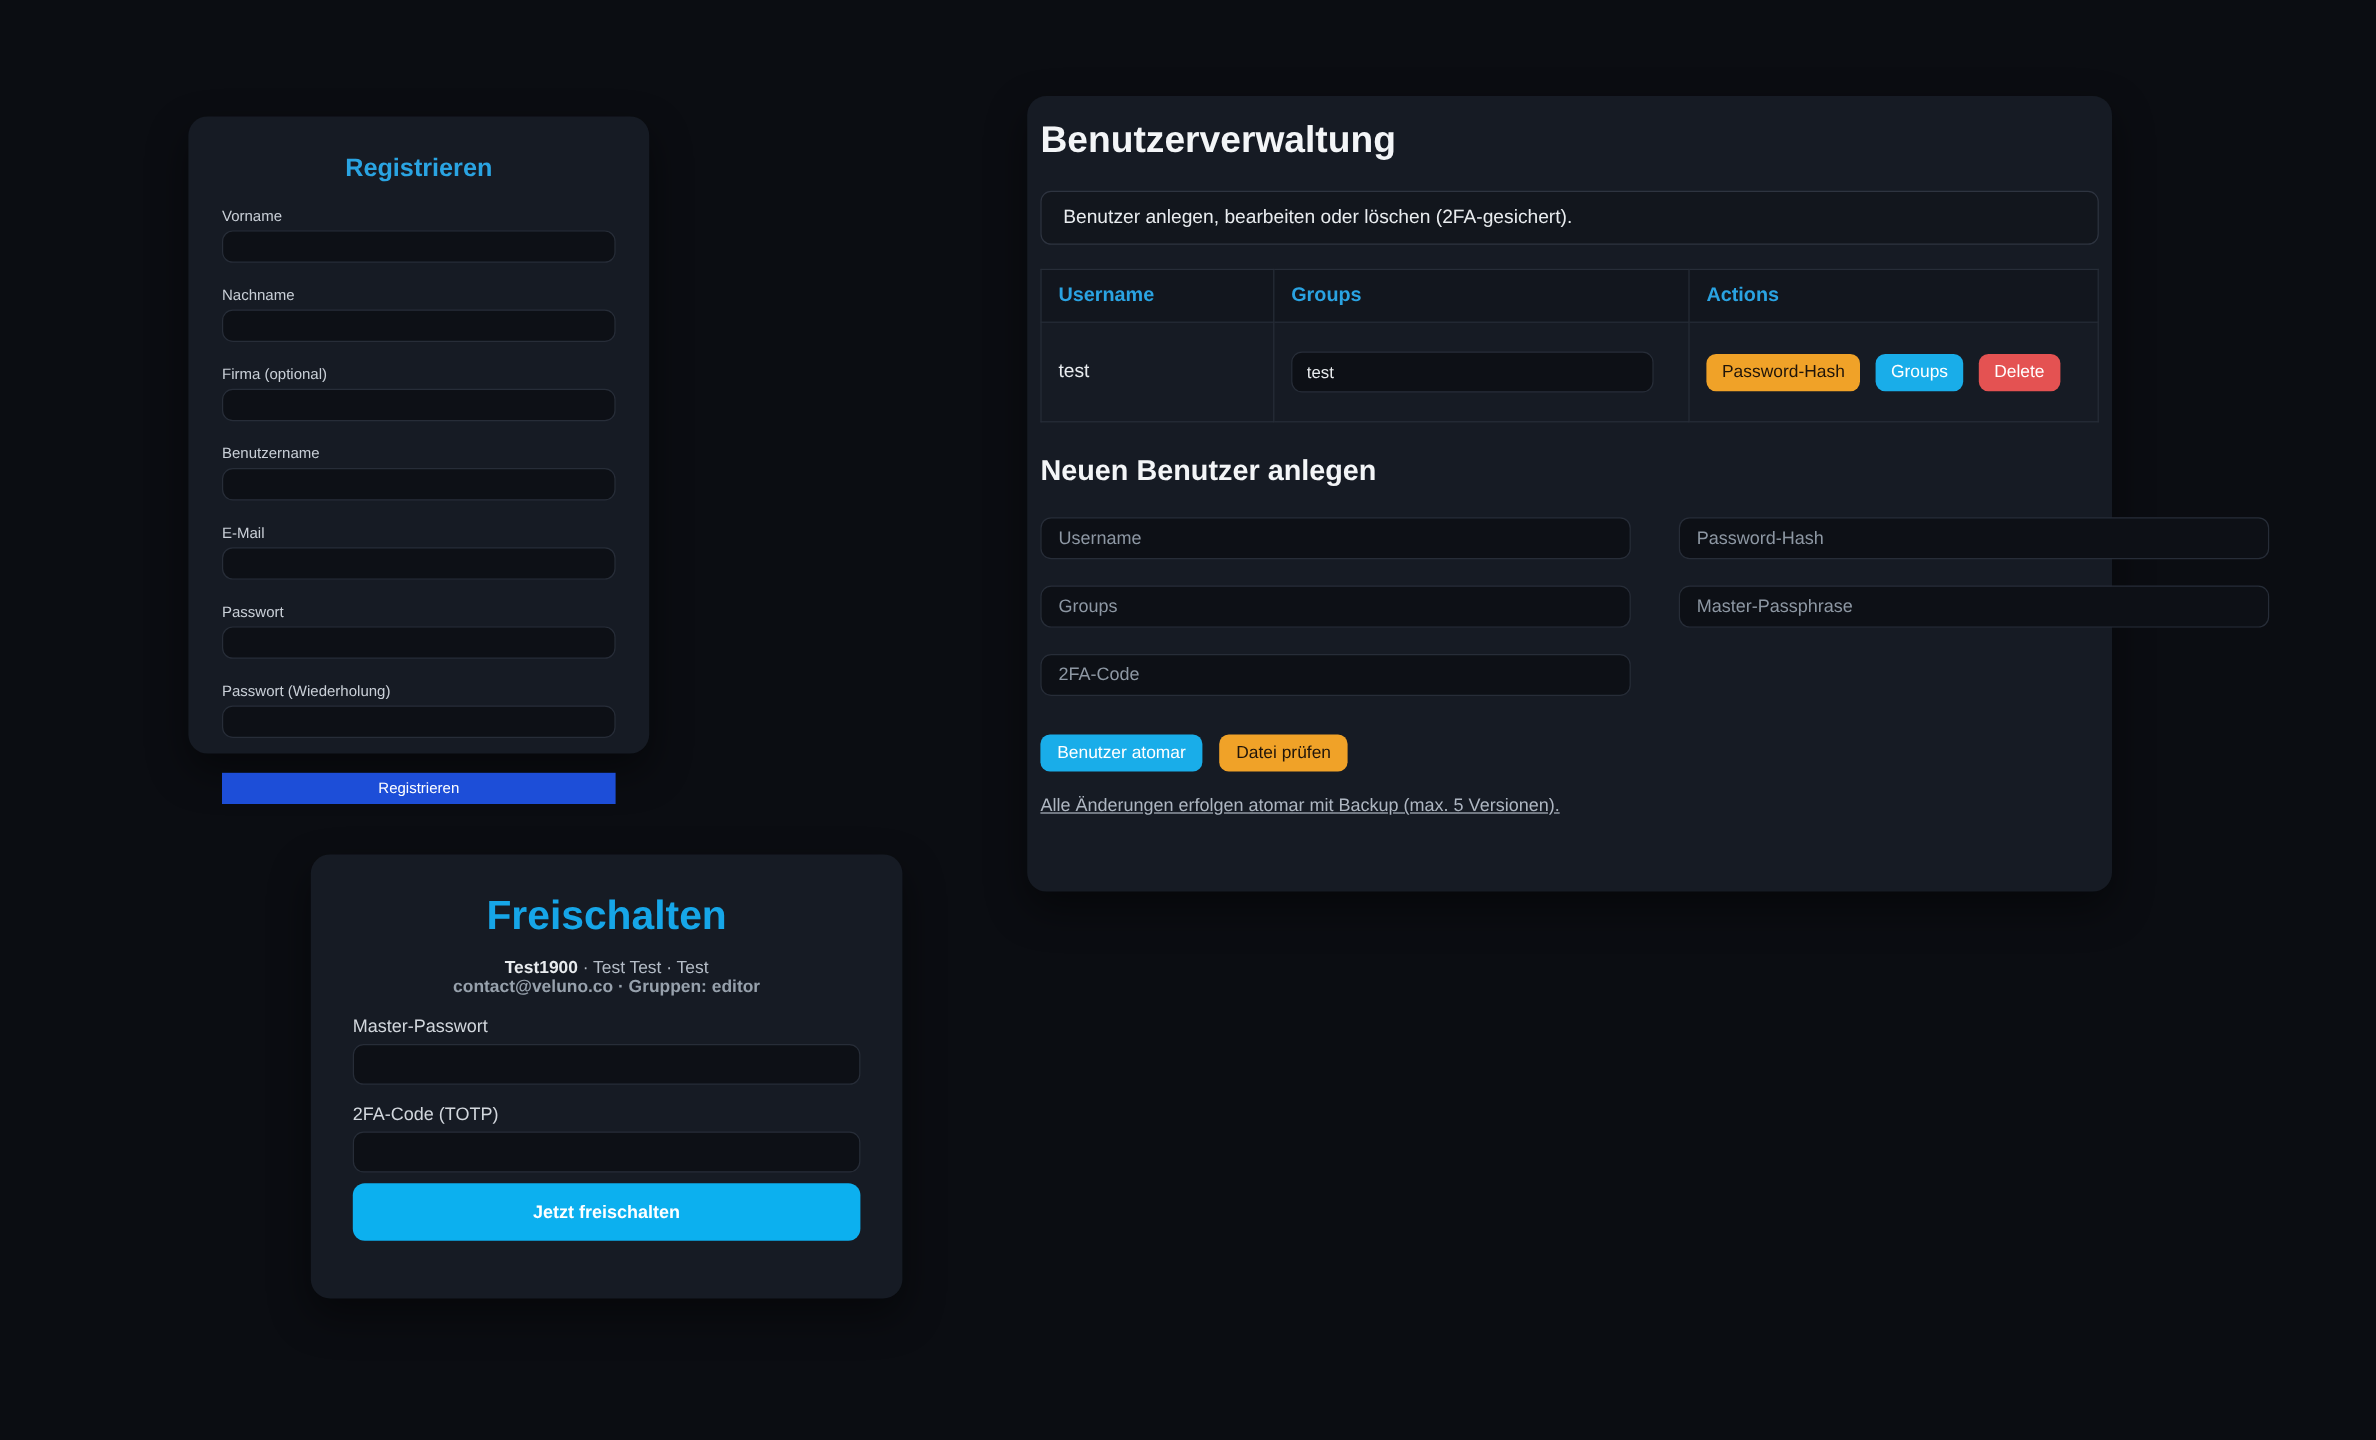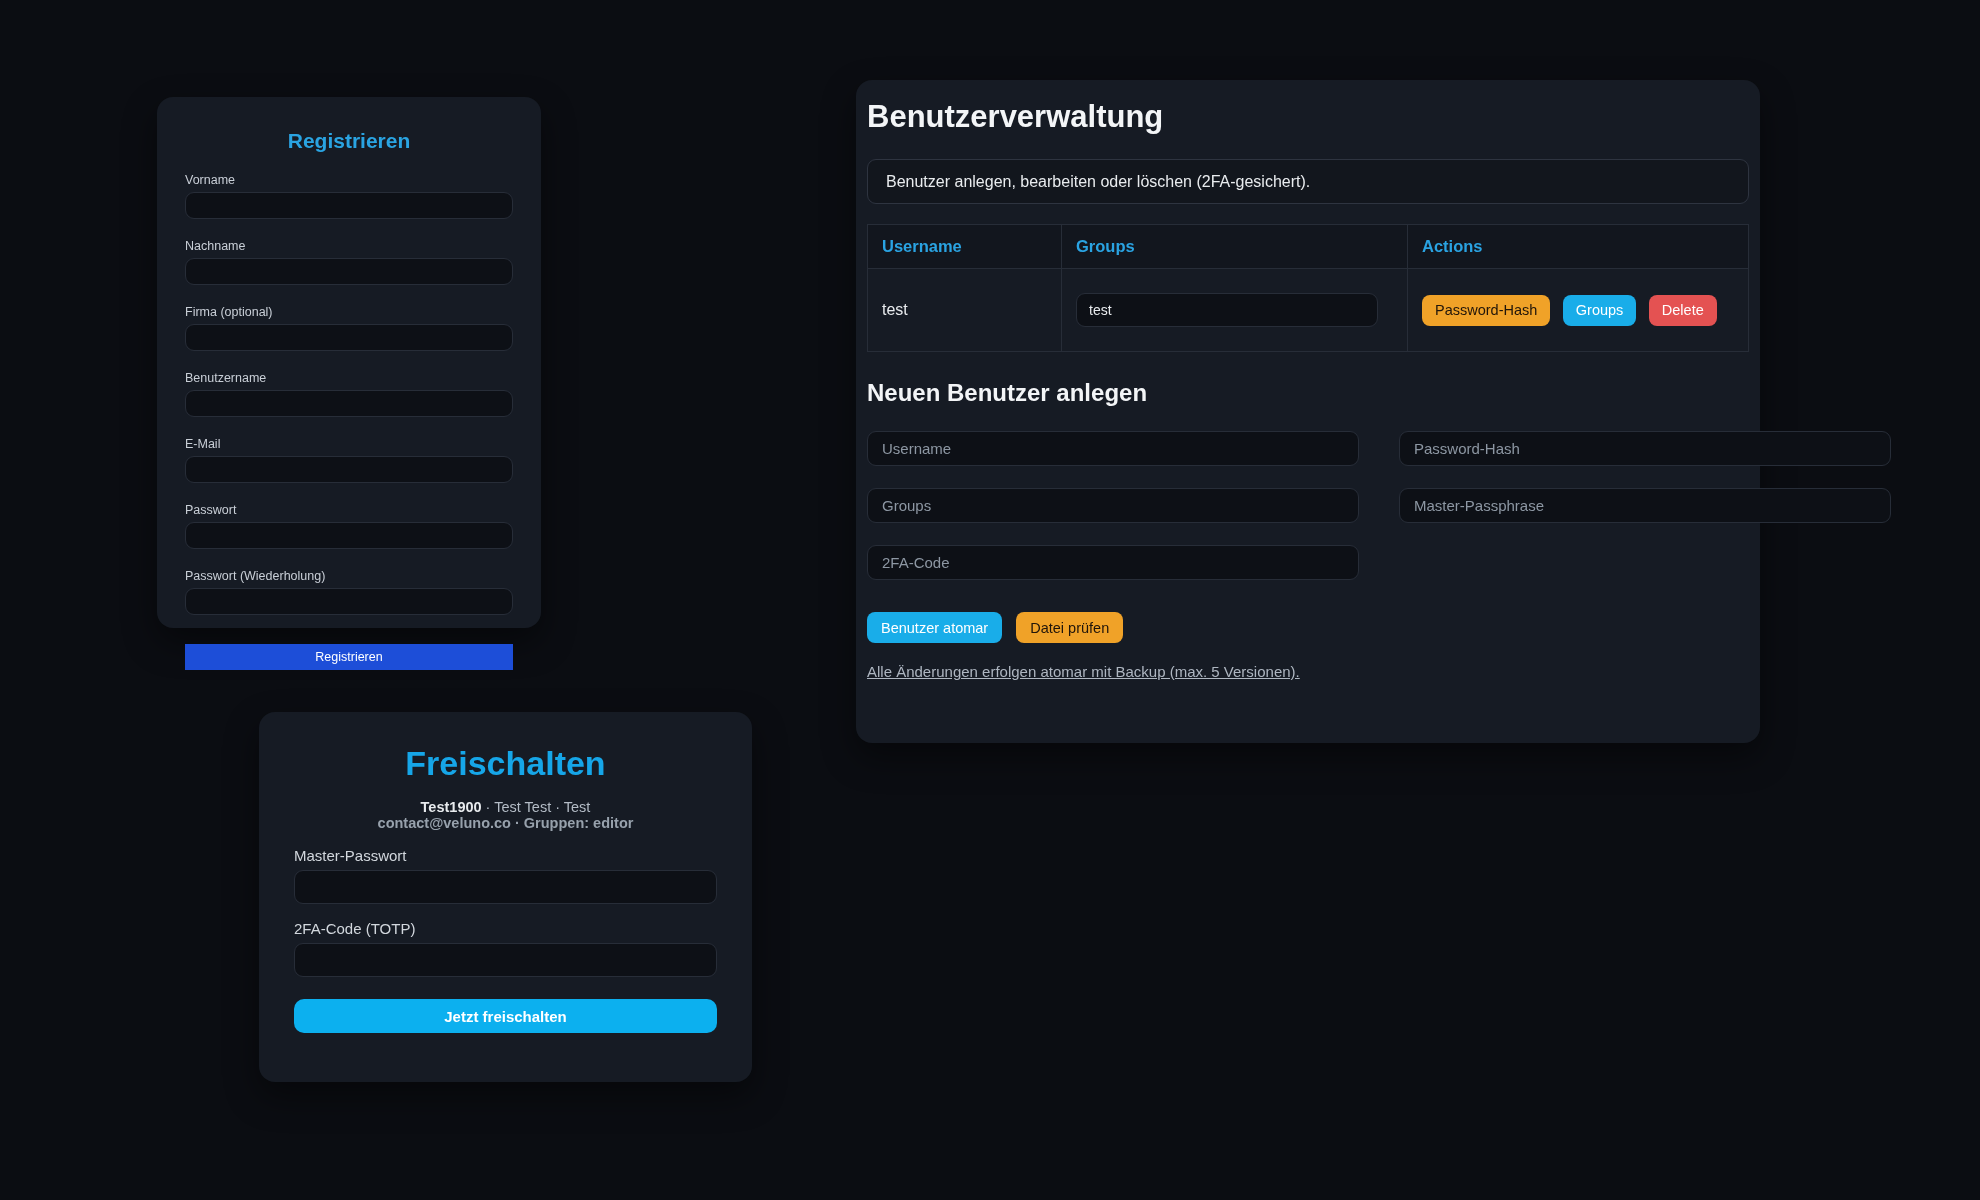--- a/index.html
+++ b/index.html
@@ -94,21 +94,21 @@
   .fs-title {
     text-align:center; color:#16a6e8; font-weight:bold;
     font-size:34px; margin-bottom:16px;
   }
   .fs-id { text-align:center; font-size:14.5px; color:#b4bcc6; }
   .fs-id .bold { font-weight:bold; color:#e8ebee; }
   .fs-contact { text-align:center; font-size:14.5px; color:#97a1ac; margin-top:0;font-weight:bold; }
   .fs-label { font-size:15px; color:#d2d7dd; margin:16px 0 6px; }
   .fs input { height:34px; font-size:14px; }
   .fs-submit {
-    margin-top:22px; width:100%; height:34px;
+    margin-top:9px; width:100%; height:48px;
     background:#0cb0ef; border-radius:10px;
     color:#ffffff; font-weight:bold; font-size:15px;
   }
 </style>
 </head>
 <body>
 
 <div class="panel reg">
   <div class="reg-title">Registrieren</div>
 

